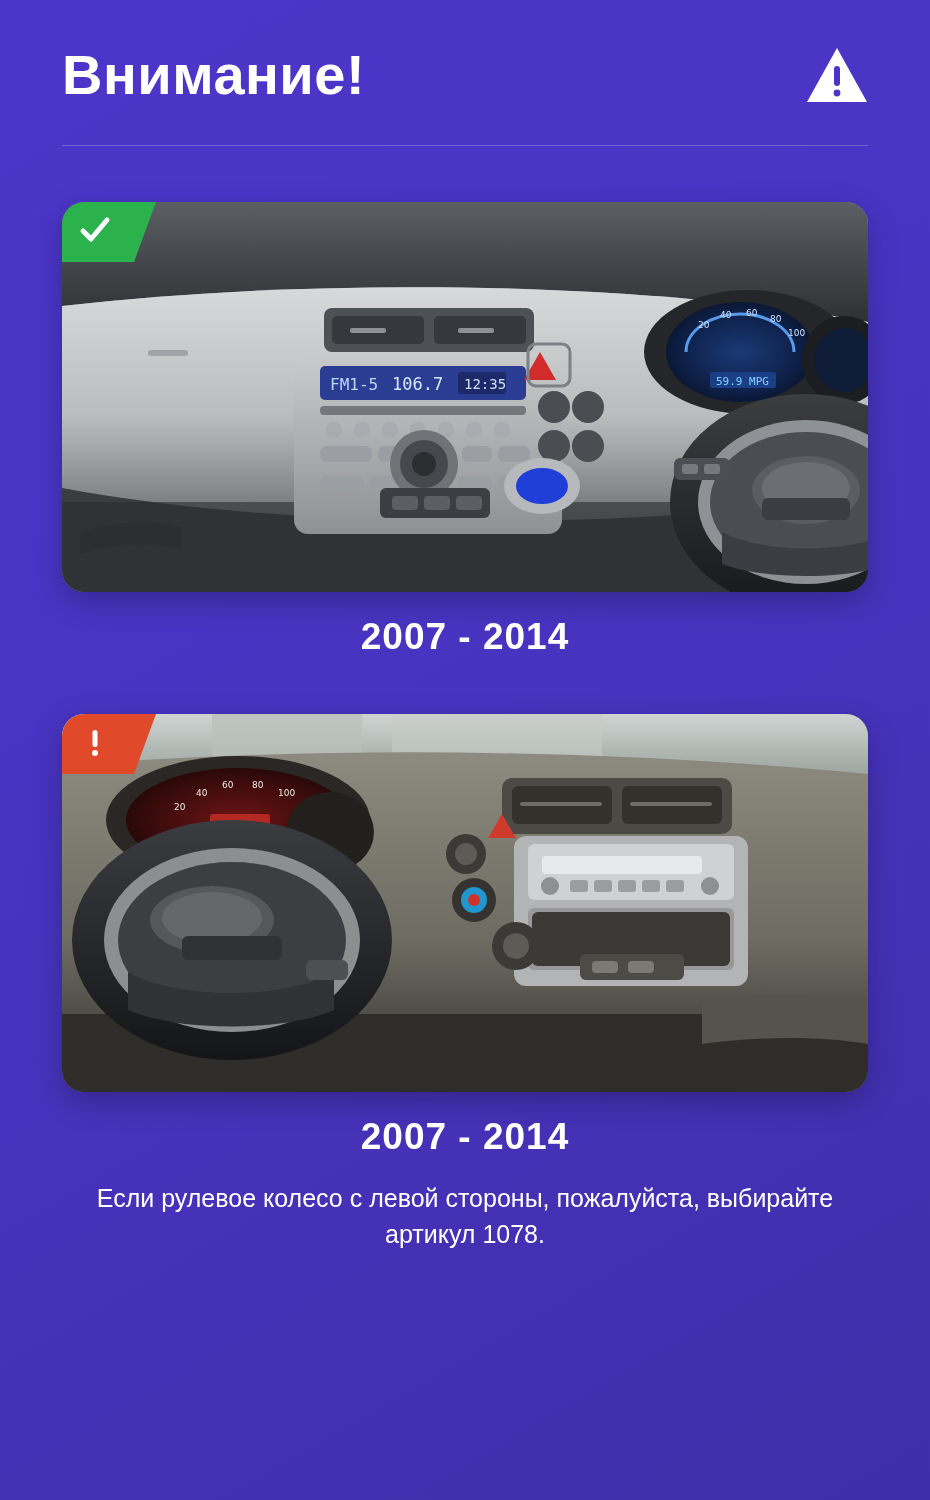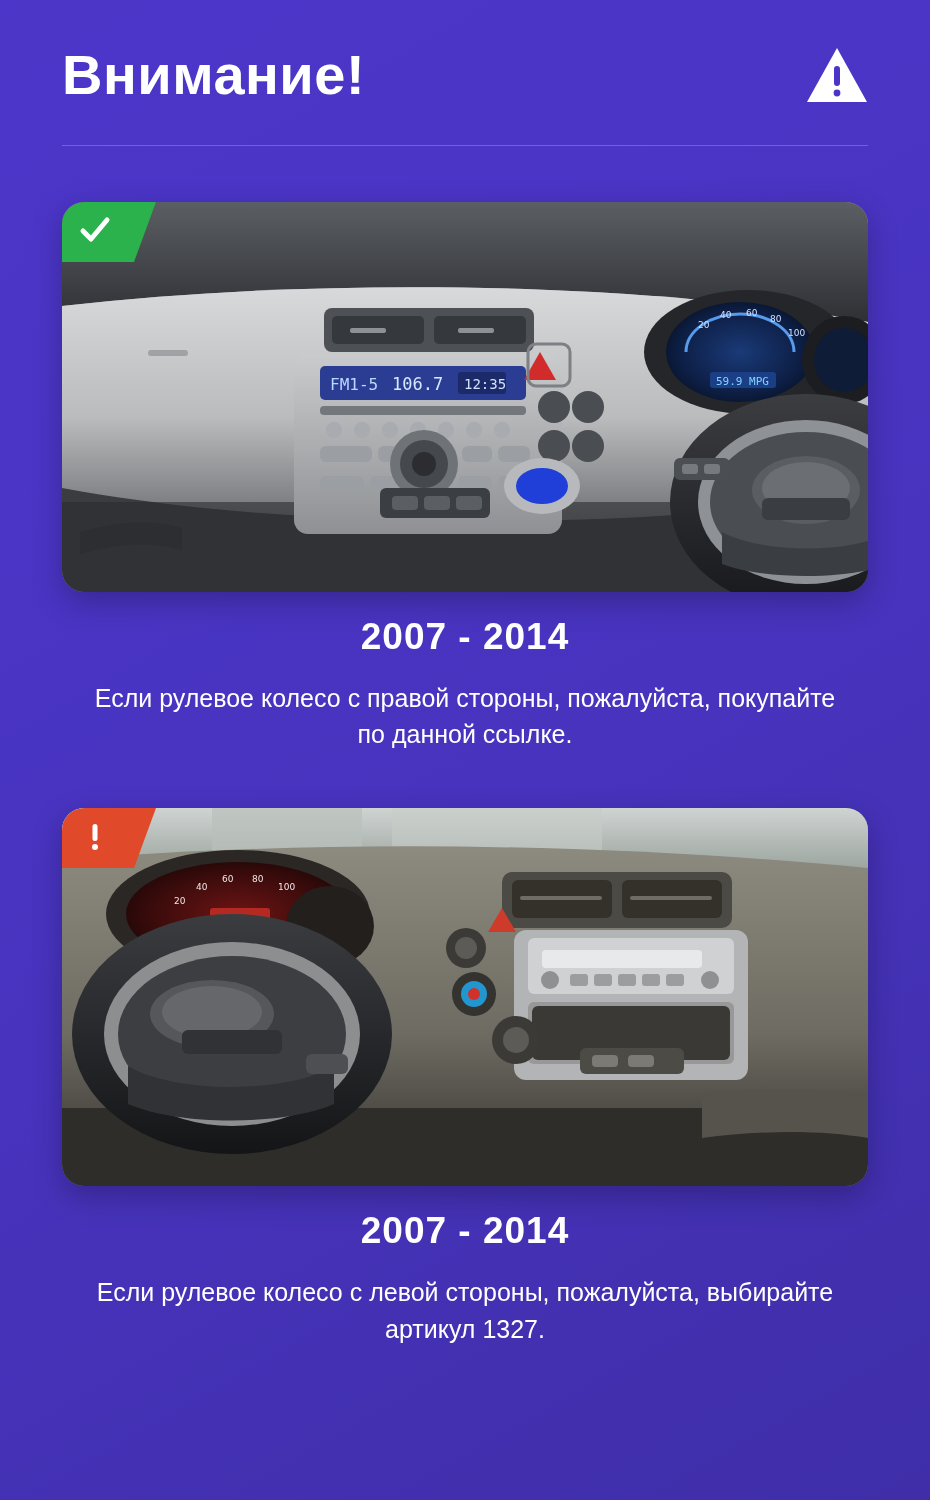--- a/index.html
+++ b/index.html
@@ -268,21 +268,20 @@
         </svg>
       </div>
       <div class="corner-flag ok"></div>
       <div class="corner-glyph">
         <svg viewBox="0 0 34 34">
           <path d="M5 18 L13 26 L29 7" fill="none" stroke="#ffffff" stroke-width="5" stroke-linecap="round" stroke-linejoin="round"></path>
         </svg>
       </div>
     </div>
     <div class="caption-title">2007 - 2014</div>
-    <div class="caption-text">Если рулевое колесо с правой стороны, пожалуйста, покупайте по данной ссылке.</div>
   </div>
 
   <div class="card second">
     <div class="photo-wrap">
       <div class="interior">
         <svg viewBox="0 0 806 378" preserveAspectRatio="none">
           <defs>
             <linearGradient id="dashB" x1="0" y1="0" x2="0" y2="1">
               <stop offset="0%" stop-color="#8d8a7f"></stop>
               <stop offset="60%" stop-color="#6e6b62"></stop>
@@ -378,16 +377,16 @@
       </div>
       <div class="corner-flag bad"></div>
       <div class="corner-glyph">
         <svg viewBox="0 0 34 34">
           <rect x="14.5" y="5" width="5" height="17" rx="2.5" fill="#ffffff"></rect>
           <circle cx="17" cy="28" r="3" fill="#ffffff"></circle>
         </svg>
       </div>
     </div>
     <div class="caption-title">2007 - 2014</div>
-    <div class="caption-text">Если рулевое колесо с левой стороны, пожалуйста, выбирайте артикул 1327.</div>
+    <div class="caption-text">Если рулевое колесо с левой стороны, пожалуйста, выбирайте артикул 1078.</div>
   </div>
 
 </div>
 
 </body></html>

